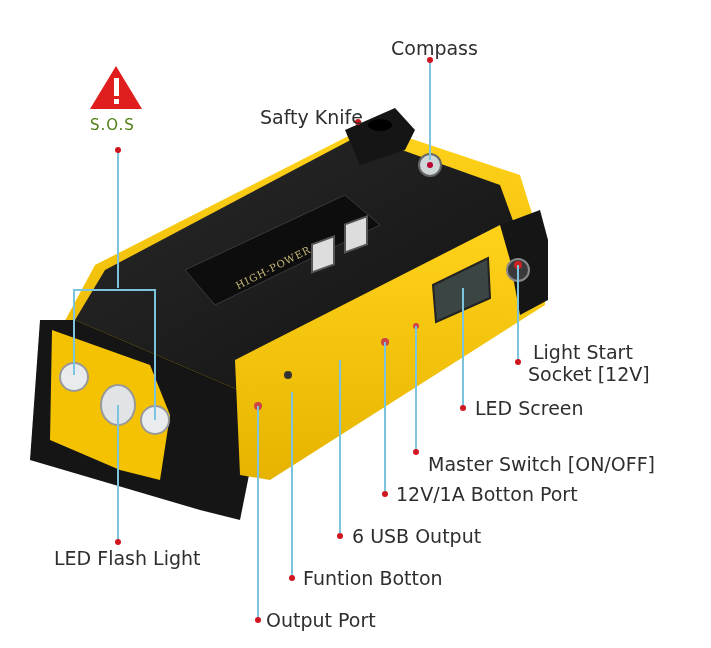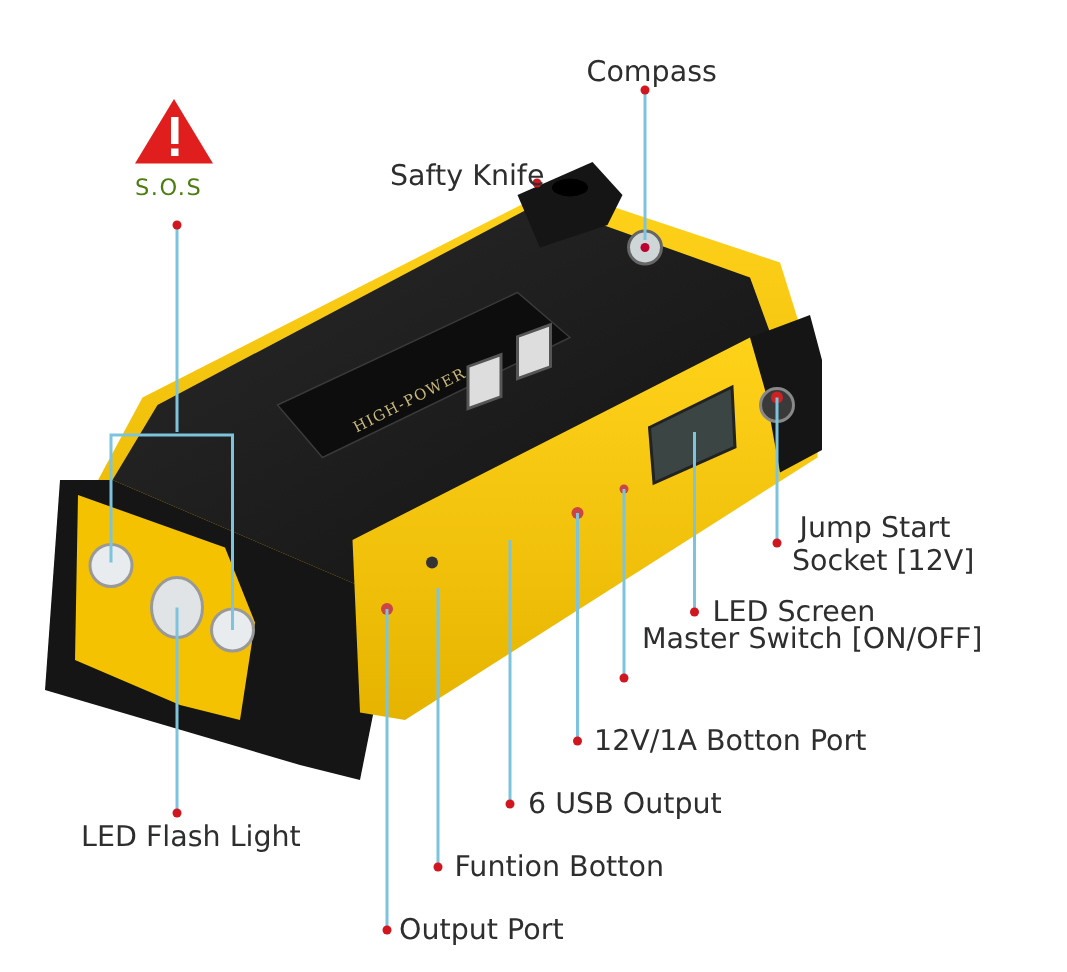--- a/index.html
+++ b/index.html
@@ -94,24 +94,24 @@
       <circle cx="340" cy="536" r="3"></circle>
       <circle cx="118" cy="542" r="3"></circle>
       <circle cx="292" cy="578" r="3"></circle>
       <circle cx="258" cy="620" r="3"></circle>
     </g>
   </svg>
 
   <div class="sos" style="left:90px;top:116px">S.O.S</div>
   <div class="lbl" style="left:391px;top:38px">Compass</div>
   <div class="lbl" style="left:260px;top:107px">Safty Knife</div>
-  <div class="lbl" style="left:533px;top:342px">Jump Start</div>
+  <div class="lbl" style="left:533px;top:342px">Light Start</div>
   <div class="lbl" style="left:528px;top:364px">Socket [12V]</div>
   <div class="lbl" style="left:475px;top:398px">LED Screen</div>
-  <div class="lbl" style="left:428px;top:416px">Master Switch [ON/OFF]</div>
+  <div class="lbl" style="left:428px;top:454px">Master Switch [ON/OFF]</div>
   <div class="lbl" style="left:396px;top:484px">12V/1A Botton Port</div>
   <div class="lbl" style="left:352px;top:526px">6 USB Output</div>
   <div class="lbl" style="left:54px;top:548px">LED Flash Light</div>
   <div class="lbl" style="left:303px;top:568px">Funtion Botton</div>
   <div class="lbl" style="left:266px;top:610px">Output Port</div>
 
   <div style="position:absolute;left:232px;top:262px;transform:rotate(-27deg);font-family:'DejaVu Serif',serif;font-size:10px;color:#c9b87a;letter-spacing:1px">HIGH-POWER</div>
 </div>
 
 </body></html>

